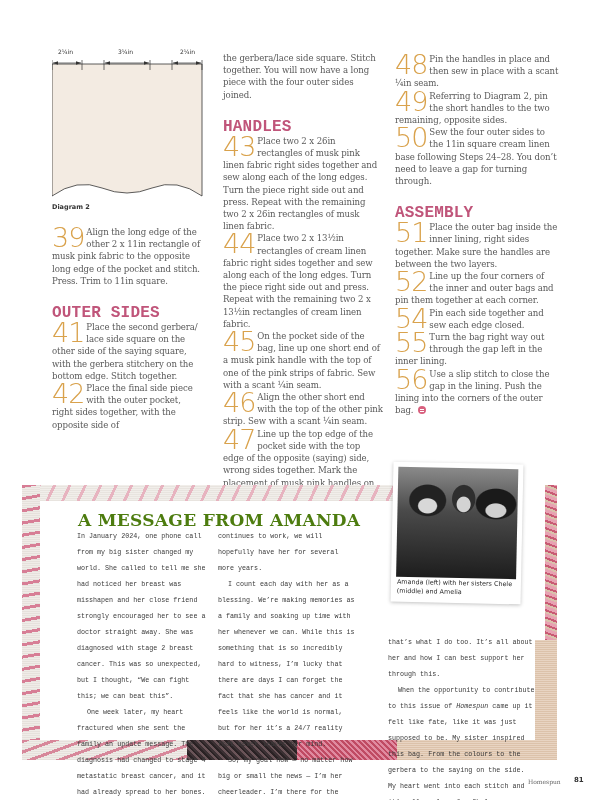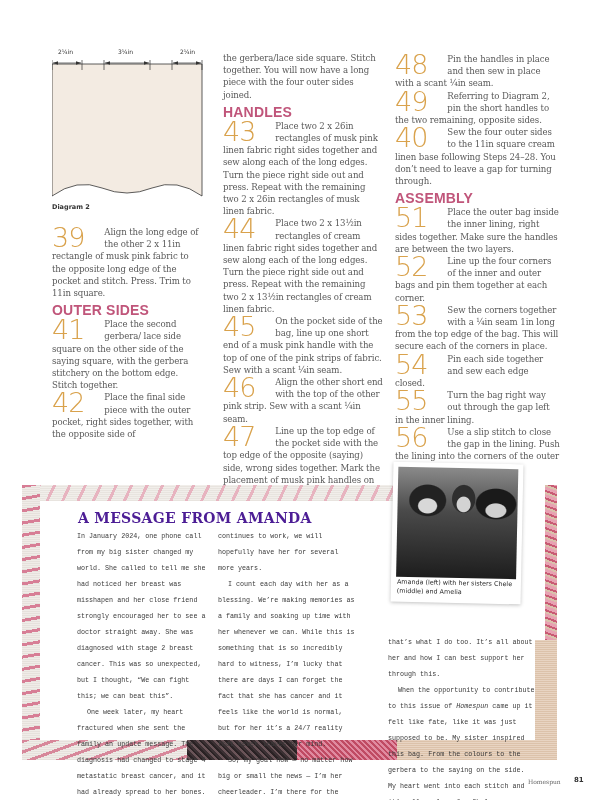--- a/index.html
+++ b/index.html
@@ -5,23 +5,23 @@
   * { margin:0; padding:0; box-sizing:border-box; }
   html, body { width:604px; height:800px; background:#ffffff; overflow:hidden; }
   body { position:relative; font-family:"DejaVu Serif", serif; color:#555; }
 
   .col { position:absolute; font-family:"DejaVu Serif", serif; font-size:8.6px; line-height:12.2px; color:#5a5a5a; letter-spacing:-0.1px; }
   .col1 { left:52px; top:226px; width:150px; }
   .col2 { left:223px; top:52px; width:160px; }
   .col3 { left:395px; top:53px; width:165px; }
 
   .step { margin:0; }
-  .step .num { float:left; font-family:"DejaVu Sans", sans-serif; font-weight:300; font-size:27px; line-height:22px; color:#d9a24c; margin-right:20px; margin-top:1px; letter-spacing:-1px; height:23px; }
+  .step .num { float:left; font-family:"DejaVu Sans", sans-serif; font-weight:300; font-size:27px; line-height:22px; color:#d9a24c; margin-right:2px; margin-top:1px; letter-spacing:-1px; height:23px; }
   .step .txt { }
-  .heading { font-family:Liberation Sans, sans-serif; font-weight:bold; font-size:14px; color:#c0557a; margin-top:5px; margin-bottom:1px; letter-spacing:0.2px; line-height:13px; }
+  .heading { font-family:Liberation Mono, monospace; font-weight:bold; font-size:16px; color:#c0557a; margin-top:20px; margin-bottom:1px; letter-spacing:0.2px; line-height:13px; }
   .cont { margin-bottom:0; }
 
   
   .diagram { position:absolute; left:52px; top:40px; width:152px; height:180px; }
   .diagram svg { position:absolute; left:0; top:0; }
   .diagram-caption { position:absolute; left:52px; top:203px; font-family:"DejaVu Sans", sans-serif; font-size:6.5px; color:#333; font-weight:bold;text-align:center; }
   .dim-label { position:absolute; font-family:"DejaVu Sans", sans-serif; font-size:6px; color:#333; top:48px; }
   .stitch-bg { position:absolute; left:22px; top:485px; width:450px; height:120px;
      background:
        repeating-linear-gradient(115deg, rgba(230,170,185,0.85) 0 3px, transparent 3px 14px),
@@ -41,21 +41,21 @@
   .right-strip { position:absolute; left:545px; top:485px; width:12px; height:275px;
      background: repeating-linear-gradient(20deg, #c95a74 0 2px, #e7a2b2 2px 5px, #d9c2ac 5px 7px); }
   .right-tan { position:absolute; left:535px; top:640px; width:22px; height:120px;
      background: repeating-linear-gradient(0deg, #dcc2aa 0 1px, #e8d4c2 1px 2px); }
   .left-strip { position:absolute; left:22px; top:485px; width:18px; height:275px;
      background:
        repeating-linear-gradient(170deg, rgba(214,120,145,0.95) 0 3px, transparent 3px 12px),
        repeating-linear-gradient(0deg, #e6e1dc 0 1px, #f0ece8 1px 2px); }
 
   .msg-panel { position:absolute; left:40px; top:501px; width:495px; height:239px; background:#ffffff; }
-  .msg-title { position:absolute; left:78px; top:510px; font-family:"DejaVu Serif", serif; font-weight:bold; font-size:14px; color:#4c1d95; letter-spacing:0.3px; }
+  .msg-title { position:absolute; left:78px; top:510px; font-family:"DejaVu Serif", serif; font-weight:bold; font-size:17px; color:#4d7c0f; letter-spacing:0.3px; }
   .msg-col { position:absolute; font-family:Liberation Mono, monospace; font-size:6.7px; line-height:16px; color:#3a3a3a; }
   .msg-col p { margin:0; }
   .msg-col p.indent { text-indent:10px; }
   .mc1 { left:77px; top:528px; width:135px; }
   .mc2 { left:218px; top:528px; width:140px; }
   .mc3 { left:388px; top:634px; width:148px; }
   .mc3 em { font-style:italic; }
 
   .photo { position:absolute; left:392px; top:463px; width:130px; height:140px; background:#fff; box-shadow:0 1px 4px rgba(0,0,0,0.25); transform:rotate(1.2deg); }
   .photo-img { position:absolute; left:5px; top:5px; width:120px; height:110px; background:
@@ -152,35 +152,31 @@
 <div class="col col3">
   <div class="step">
     <span class="num">48</span>
     <span class="txt">Pin the handles in place and then sew in place with a scant ¼in seam.</span>
   </div>
   <div class="step">
     <span class="num">49</span>
     <span class="txt">Referring to Diagram 2, pin the short handles to the two remaining, opposite sides.</span>
   </div>
   <div class="step">
-    <span class="num">40</span>
+    <span class="num">50</span>
     <span class="txt">Sew the four outer sides to the 11in square cream linen base following Steps 24–28. You don’t need to leave a gap for turning through.</span>
   </div>
   <div class="heading">ASSEMBLY</div>
   <div class="step">
     <span class="num">51</span>
     <span class="txt">Place the outer bag inside the inner lining, right sides together. Make sure the handles are between the two layers.</span>
   </div>
   <div class="step">
     <span class="num">52</span>
     <span class="txt">Line up the four corners of the inner and outer bags and pin them together at each corner.</span>
-  </div>
-  <div class="step">
-    <span class="num">53</span>
-    <span class="txt">Sew the corners together with a ¼in seam 1in long from the top edge of the bag. This will secure each of the corners in place.</span>
   </div>
   <div class="step">
     <span class="num">54</span>
     <span class="txt">Pin each side together and sew each edge closed.</span>
   </div>
   <div class="step">
     <span class="num">55</span>
     <span class="txt">Turn the bag right way out through the gap left in the inner lining.</span>
   </div>
   <div class="step">

